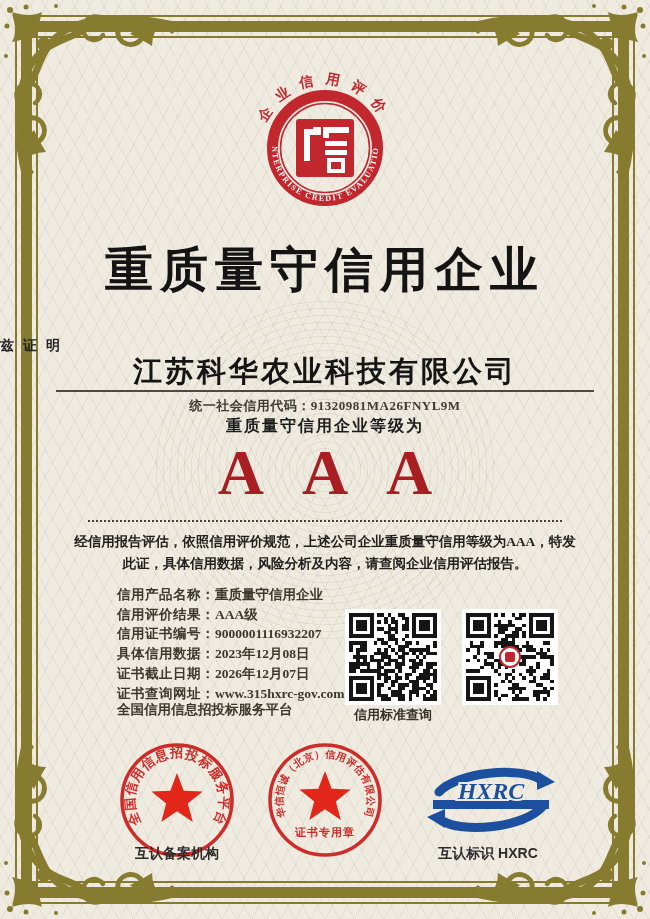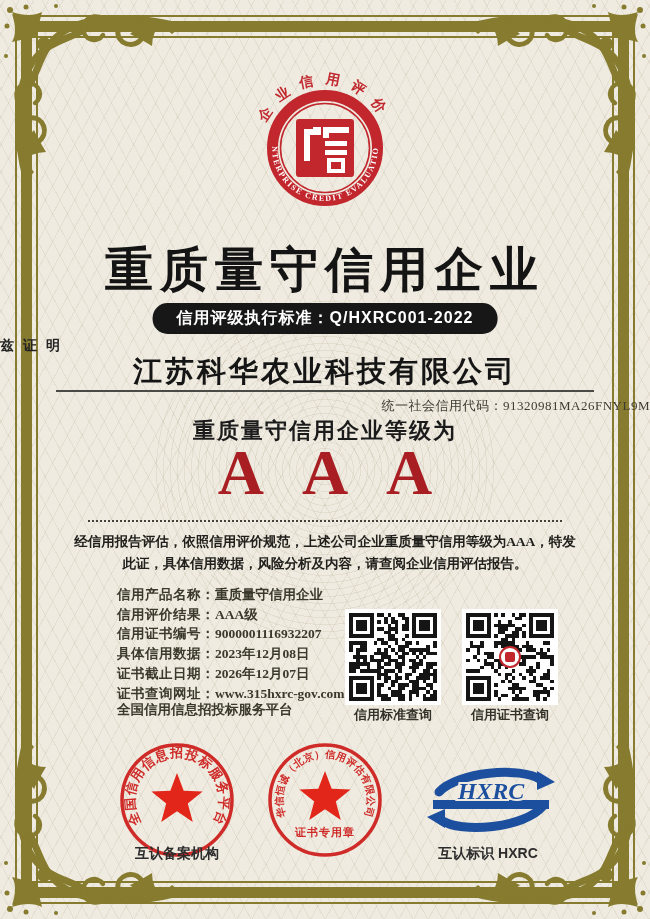--- a/index.html
+++ b/index.html
@@ -34,22 +34,22 @@
   .arc-en{font-size:8px;font-weight:bold;fill:#ffffff;letter-spacing:1.6px;}
   
   .title{position:absolute;left:0;right:0;top:238px;text-align:center;font-size:48px;font-weight:bold;
     letter-spacing:7px;color:#141414;}
   .pill{position:absolute;left:50%;top:303px;transform:translateX(-50%);background:#171717;color:#fff;
     border-radius:15px;padding:5px 24px;font-size:16px;font-weight:bold;letter-spacing:1px;white-space:nowrap;
     font-family:"Liberation Sans","DejaVu Sans",sans-serif;}
   .certify{position:absolute;left:0;right:0;top:337px;text-align:left;font-size:14px;font-weight:bold;letter-spacing:9px;color:#222;}
   .company{position:absolute;left:0;right:0;top:352px;text-align:center;font-size:29px;font-weight:bold;letter-spacing:3px;color:#151515;}
   .rule{position:absolute;left:56px;right:56px;top:390px;height:0;border-top:2px solid #4a4a46;}
-  .code{position:absolute;left:0;right:0;top:397px;text-align:right;font-size:13px;font-weight:normal;color:#3e3b33;letter-spacing:.5px;}
-  .gradeintro{position:absolute;left:0;right:0;top:416px;text-align:center;font-size:22px;font-weight:bold;letter-spacing:2px;color:#1b1b1b;}
+  .code{position:absolute;left:0;right:0;top:397px;text-align:center;font-size:13px;font-weight:bold;color:#3e3b33;letter-spacing:.5px;}
+  .gradeintro{position:absolute;left:0;right:0;top:416px;text-align:center;font-size:16px;font-weight:bold;letter-spacing:2px;color:#1b1b1b;}
   .grade{position:absolute;left:0;right:0;top:436px;text-align:center;}
   .grade span{font-size:64px;font-weight:bold;color:#a81e23;letter-spacing:38px;margin-right:-38px;margin-top:47px;}
   .dotted{position:absolute;left:88px;right:88px;top:520px;border-top:2px dotted #44413a;}
   .stmt{position:absolute;left:40px;right:40px;top:531px;text-align:center;font-size:13.5px;font-weight:bold;
     line-height:22px;color:#21201c;}
   
   .details{position:absolute;left:117px;top:585px;font-size:13.5px;font-weight:bold;color:#3b382c;line-height:19.7px;}
   .details .lbl{letter-spacing:.5px;margin-top:39px;}
   .platform{position:absolute;left:117px;top:701px;font-size:13.5px;font-weight:bold;color:#3b382c;}
   
@@ -222,21 +222,20 @@
       <rect x="-29" y="-21" width="58" height="58" rx="3" fill="#c1272d"></rect>
       <path fill="#fff" d="M-21,-11 h9 v-2 h8 v8 h-11 v26 h-6 z"></path>
       <path fill="#fff" d="M-2,-13 h26 v6 h-20 v5 h-6 z"></path>
       <rect x="0" y="1" width="22" height="5" fill="#fff"></rect>
       <rect x="0" y="10" width="22" height="5" fill="#fff"></rect>
       <path d="M4,20 h14 v11 h-14 z" fill="none" stroke="#fff" stroke-width="4"></path>
     </g>
   </svg>
 
   <div class="title">重质量守信用企业</div>
-  <div class="pill">信用评级执行标准：Q/HXRC001-2022</div>
   <div class="certify">兹证明</div>
   <div class="company">江苏科华农业科技有限公司</div>
   <div class="rule"></div>
   <div class="code">统一社会信用代码：91320981MA26FNYL9M</div>
   <div class="gradeintro">重质量守信用企业等级为</div>
   <div class="grade"><span>AAA</span></div>
   <div class="dotted"></div>
 
   <div class="stmt">
     <div>经信用报告评估，依照信用评价规范，上述公司企业重质量守信用等级为AAA，特发</div>
@@ -877,21 +876,20 @@
         <rect x="53.28" y="88.48" width="3.52" height="3.52" fill="#151515" shape-rendering="crispEdges"></rect>
         <rect x="56.80" y="88.48" width="3.52" height="3.52" fill="#151515" shape-rendering="crispEdges"></rect>
         <rect x="60.32" y="88.48" width="3.52" height="3.52" fill="#151515" shape-rendering="crispEdges"></rect>
         <rect x="63.84" y="88.48" width="3.52" height="3.52" fill="#151515" shape-rendering="crispEdges"></rect>
         <rect x="74.40" y="88.48" width="3.52" height="3.52" fill="#151515" shape-rendering="crispEdges"></rect>
         <rect x="81.44" y="88.48" width="3.52" height="3.52" fill="#151515" shape-rendering="crispEdges"></rect>
       </svg>
     <div class="qrbadge"></div>
   </div>
   <div class="qrcap cap-left">信用标准查询</div>
-  <div class="qrcap cap-right">信用证书查询</div>
 
   <svg class="sealsvg seal-left" viewBox="-70 -63 140 126">
     <defs>
         <path id="sealArc1" d="M -34.6,24.6 A 42.5 42.5 0 1 1 34.6,24.6"></path>
       </defs>
     <circle cx="0" cy="0" r="55" fill="none" stroke="#cf2b28" stroke-width="3.5"></circle>
     <text class="ring13"><textPath href="#sealArc1" startOffset="50%" text-anchor="middle">全国信用信息招投标服务平台</textPath></text>
     <polygon fill="#e2261a" points="0,-27 6.7,-9.2 25.6,-8.4 10.8,3.5 15.8,21.9 0,11.3 -15.8,21.9 -10.8,3.5 -25.6,-8.4 -6.7,-9.2"></polygon>
   </svg>
 

